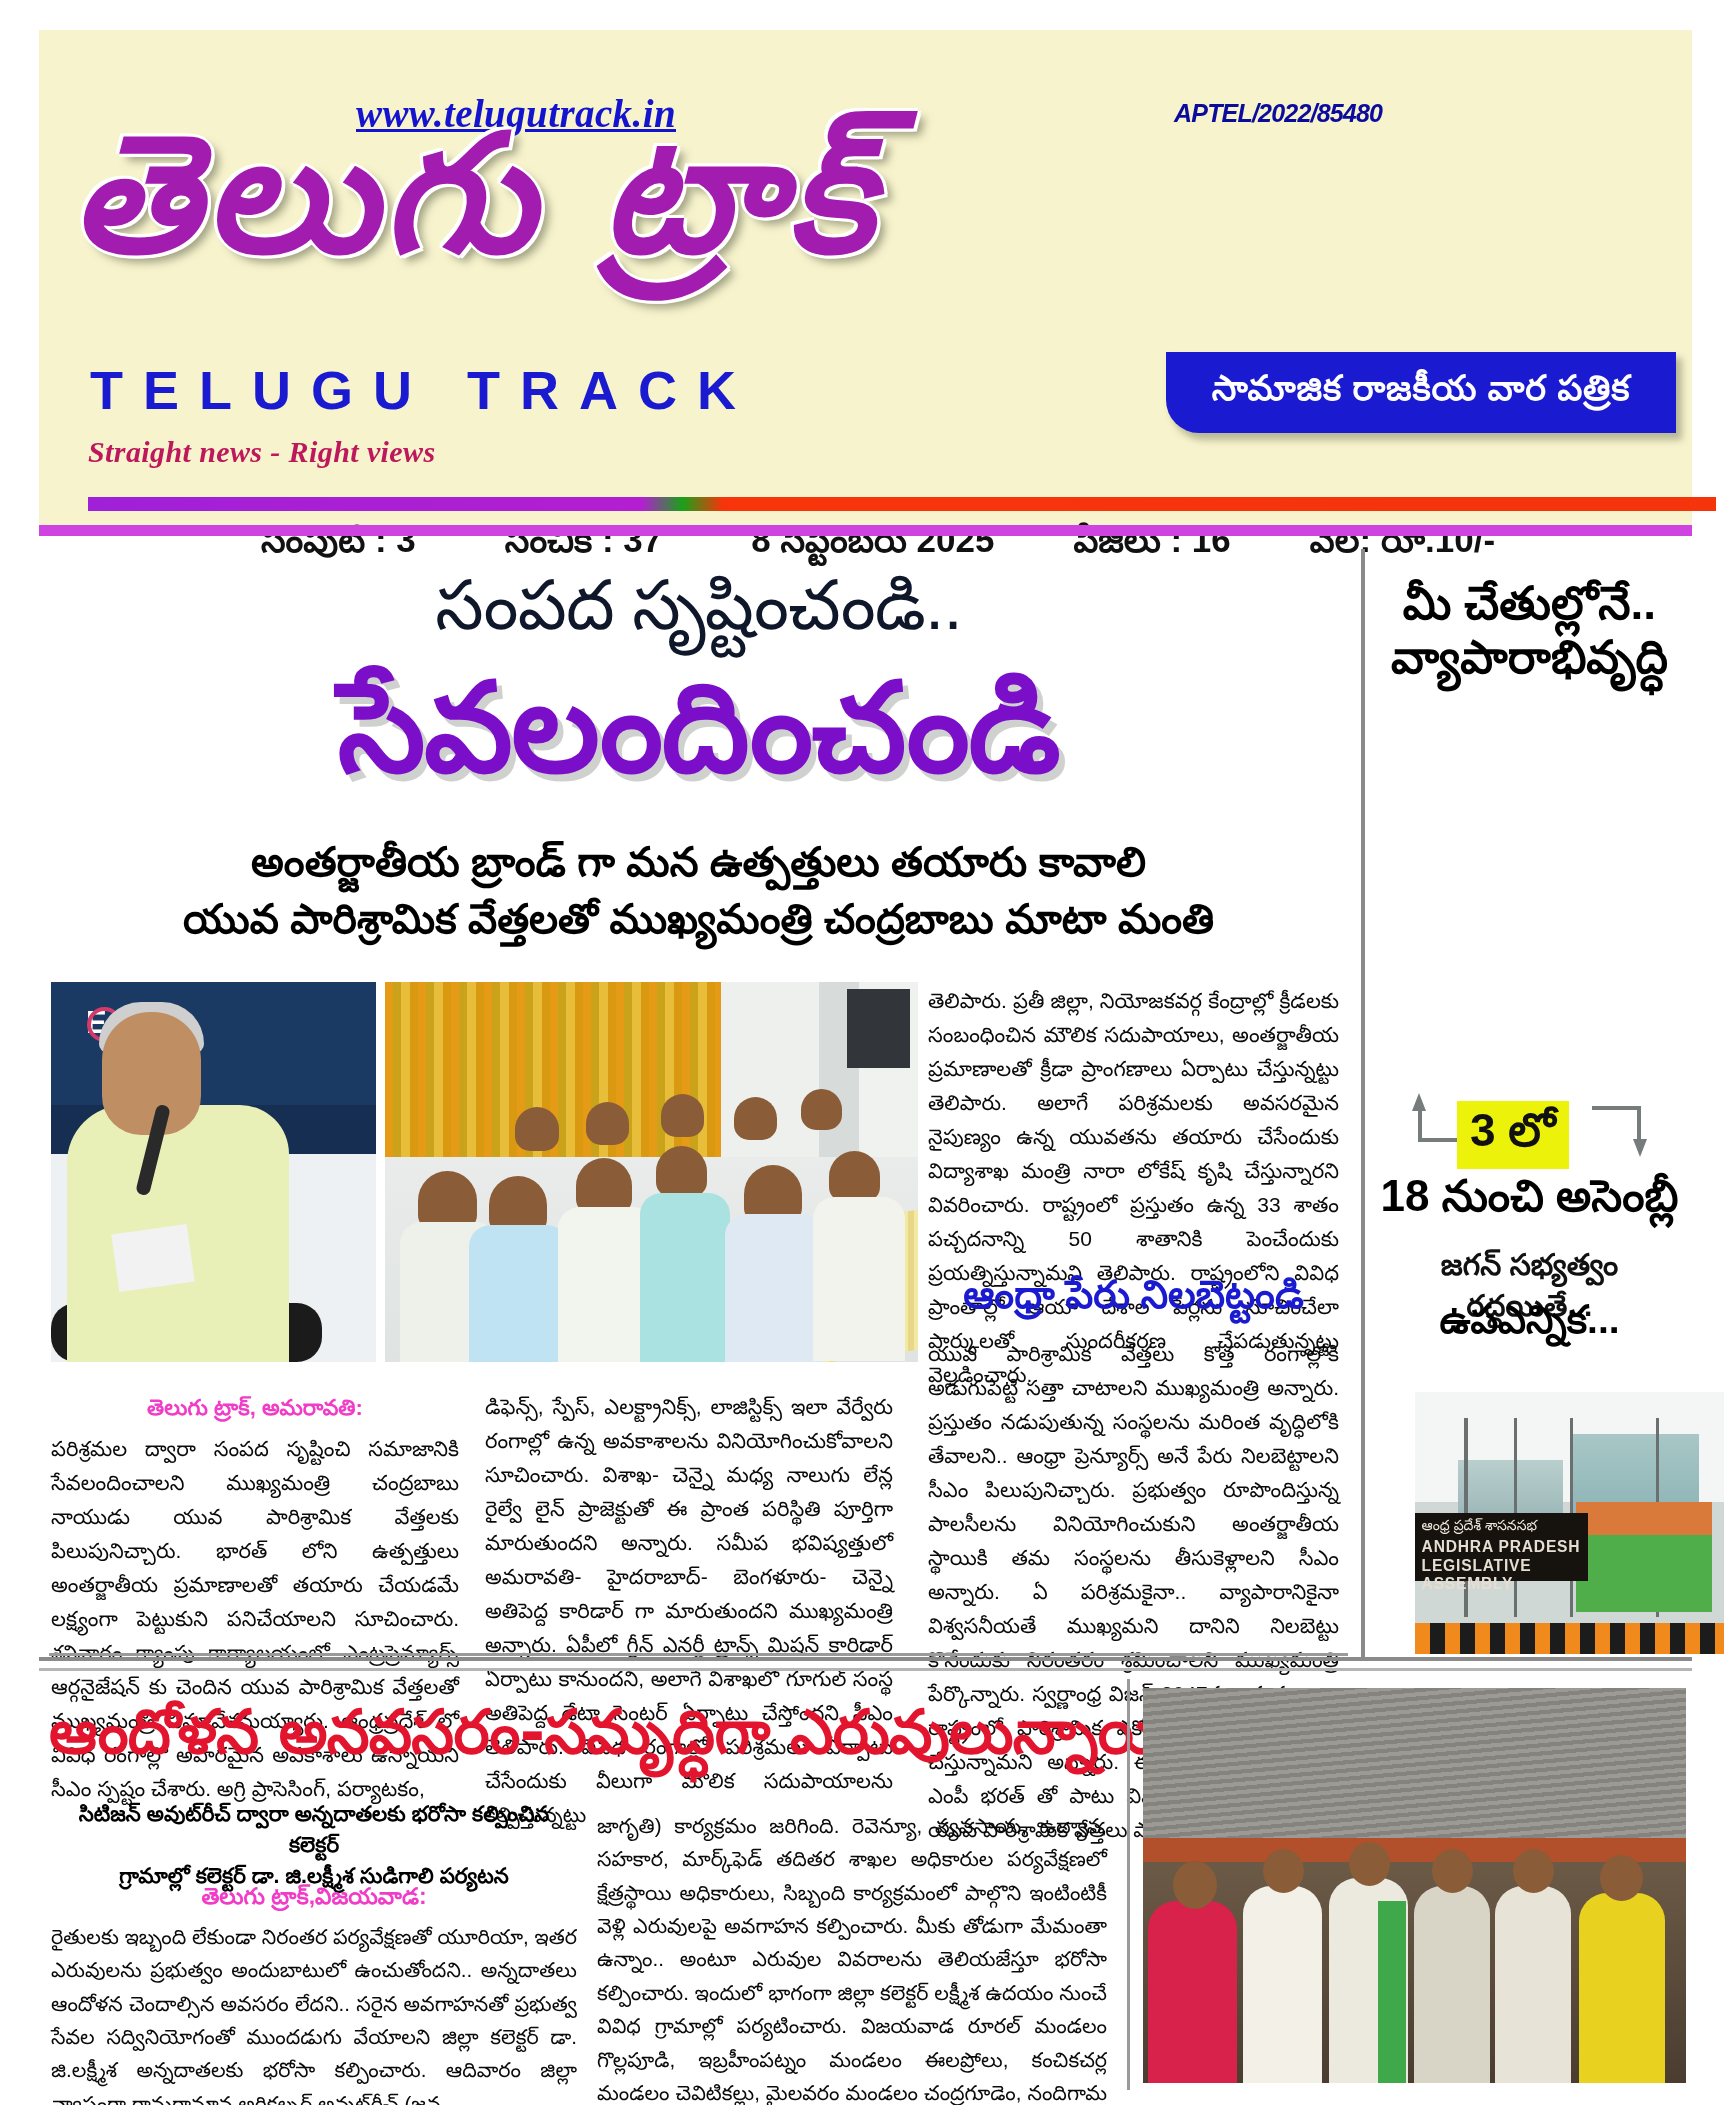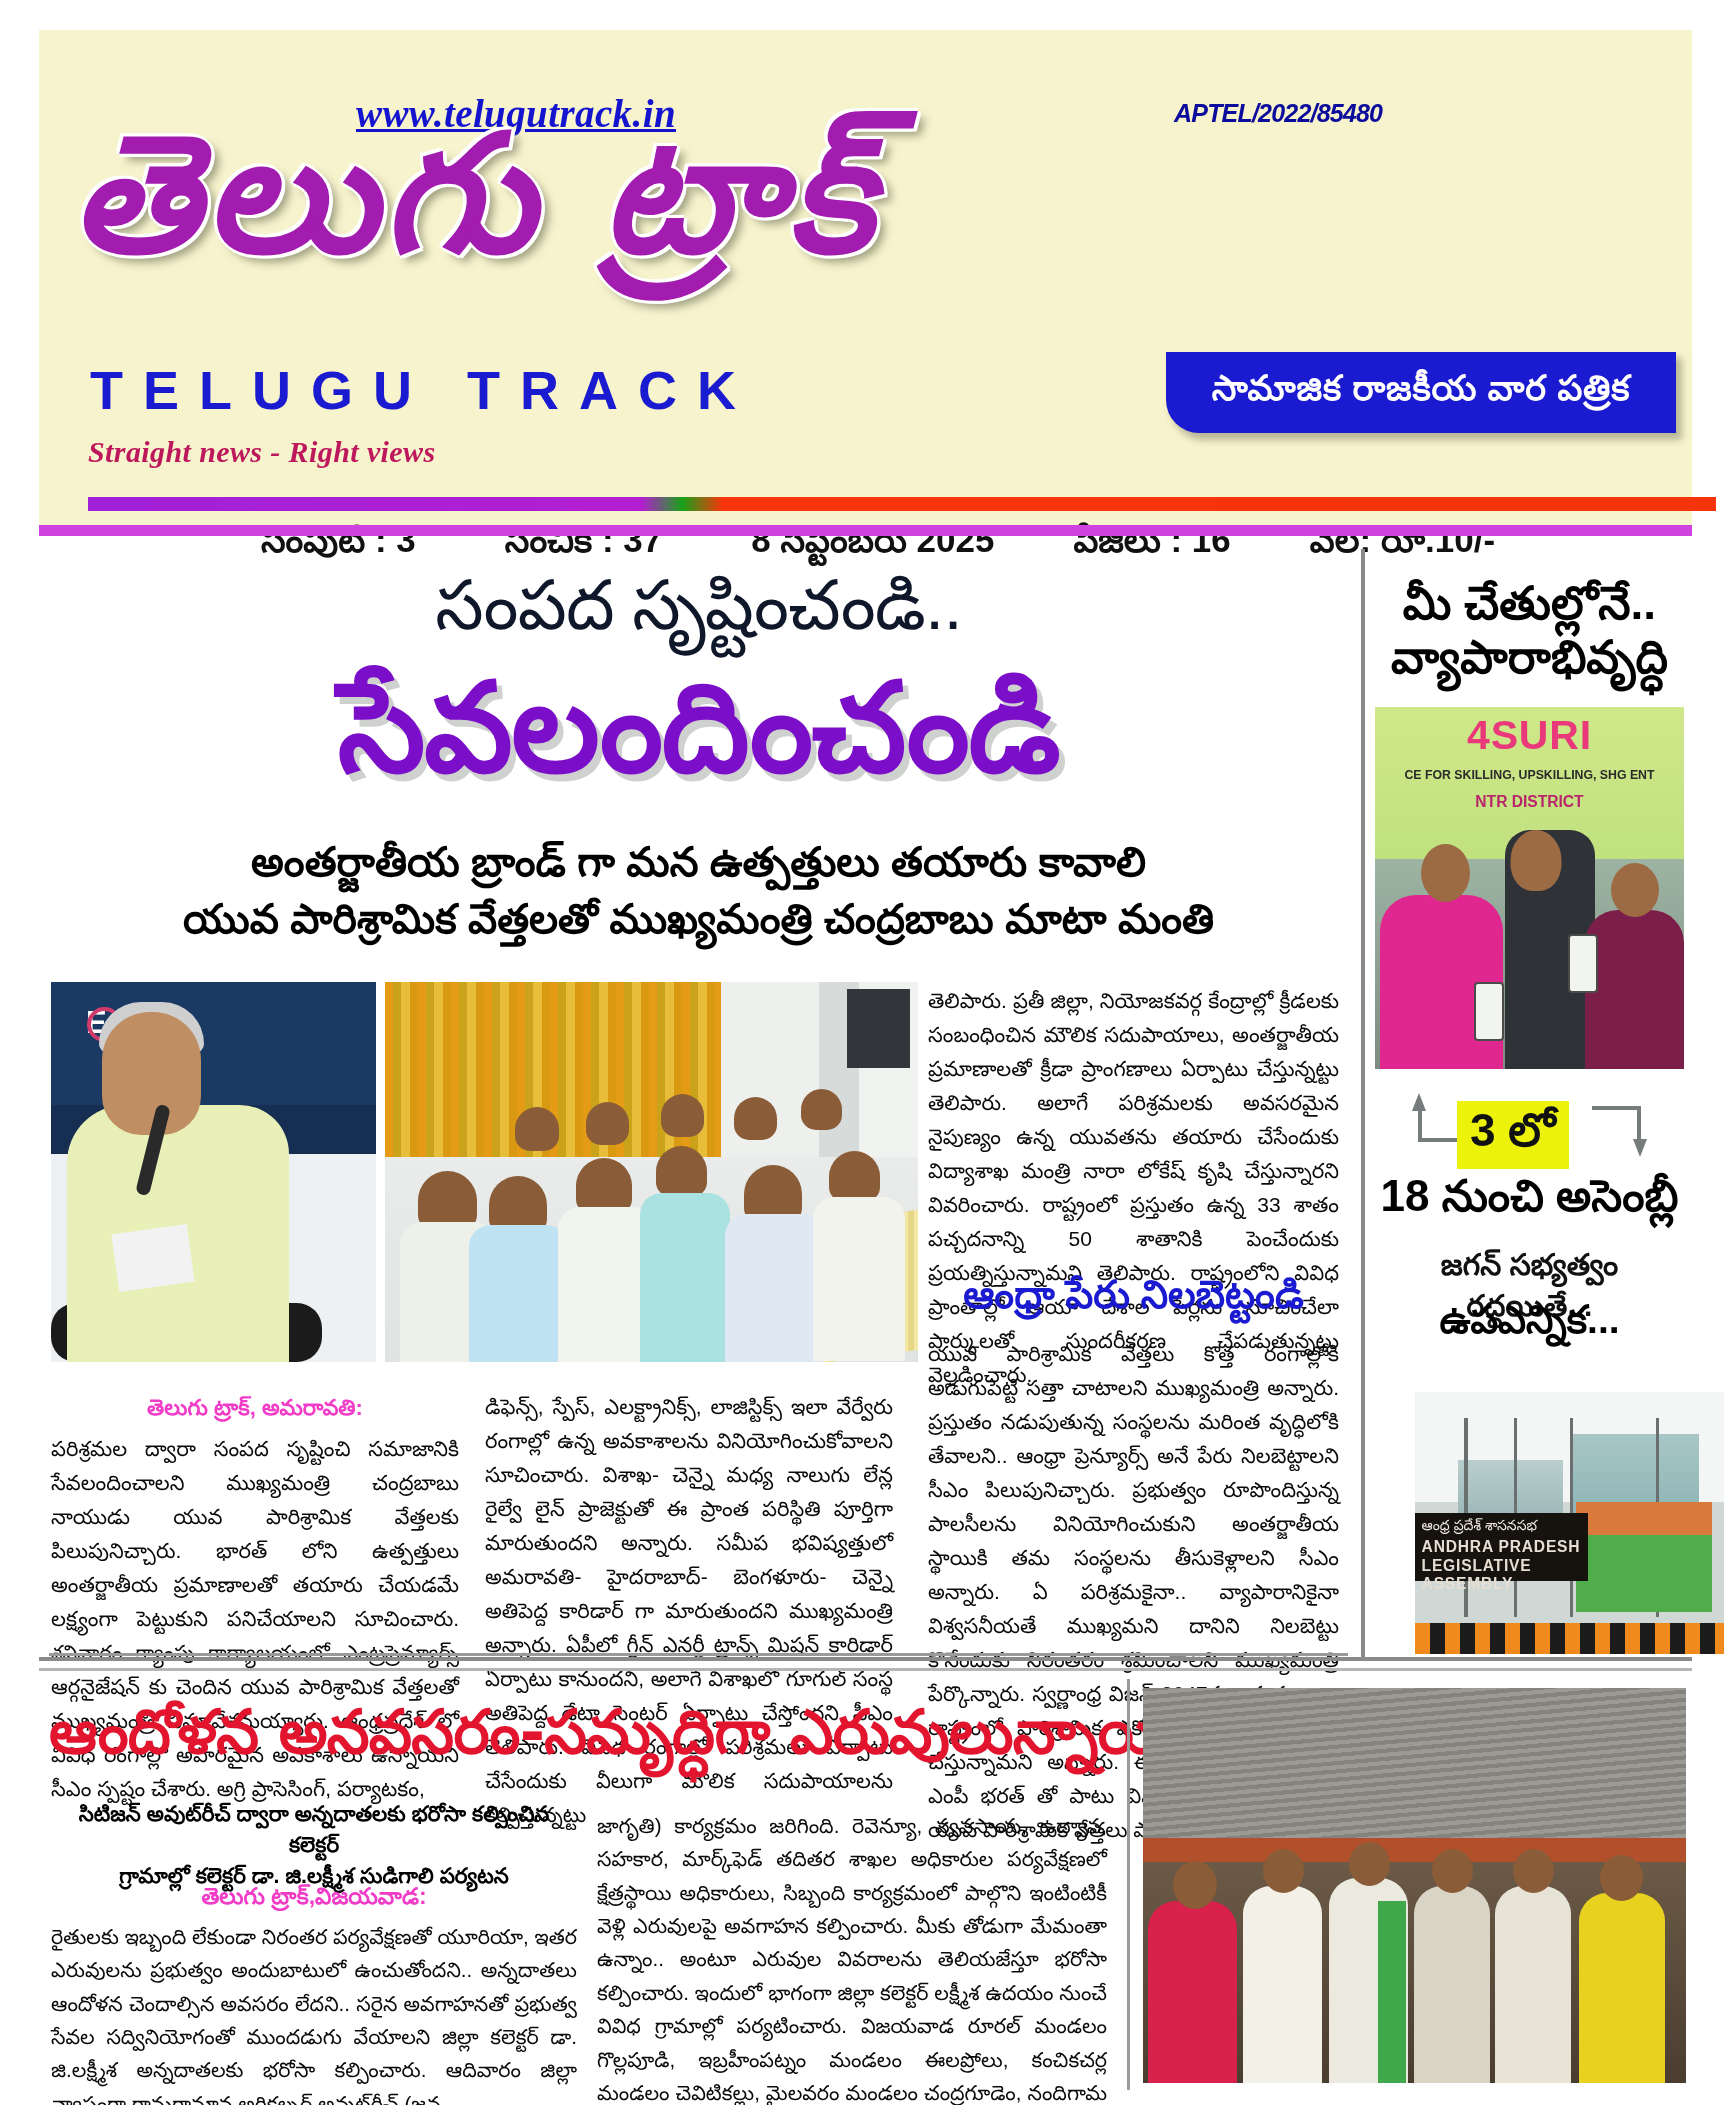--- a/index.html
+++ b/index.html
@@ -654,35 +654,20 @@
   </div>
 
   <div class="vrule-right"></div>
   <div class="hrule-colsplit"></div>
 
   <div class="side-head">
     <div>మీ చేతుల్లోనే..</div>
     <div>వ్యాపారాభివృద్ధి</div>
   </div>
 
-  <div class="photo" id="photo-skill">
-    <div class="banner"></div>
-    <div class="b-txt1">4SURI</div>
-    <div class="b-txt2">CE FOR SKILLING, UPSKILLING, SHG ENT</div>
-    <div class="b-txt3">NTR DISTRICT</div>
-    <div class="crowd"></div>
-    <div class="man"></div>
-      <div class="manhead"></div>
-    <div class="w1"></div>
-      <div class="w1h"></div>
-    <div class="w2"></div>
-      <div class="w2h"></div>
-    <div class="phone" style="left:99px; bottom:28px;"></div>
-    <div class="phone" style="right:86px; bottom:76px;"></div>
-  </div>
 
   <div class="side-3lo-wrap">
     <div class="arrow-l"></div>
     <div class="arrow-r"></div>
     <div class="side-3lo">3 లో</div>
   </div>
 
   <div class="side-sub1">18 నుంచి అసెంబ్లీ</div>
   <div class="side-sub2">జగన్ సభ్యత్వం రద్దయితే...</div>
   <div class="side-sub3">ఉపఎన్నిక...</div>

